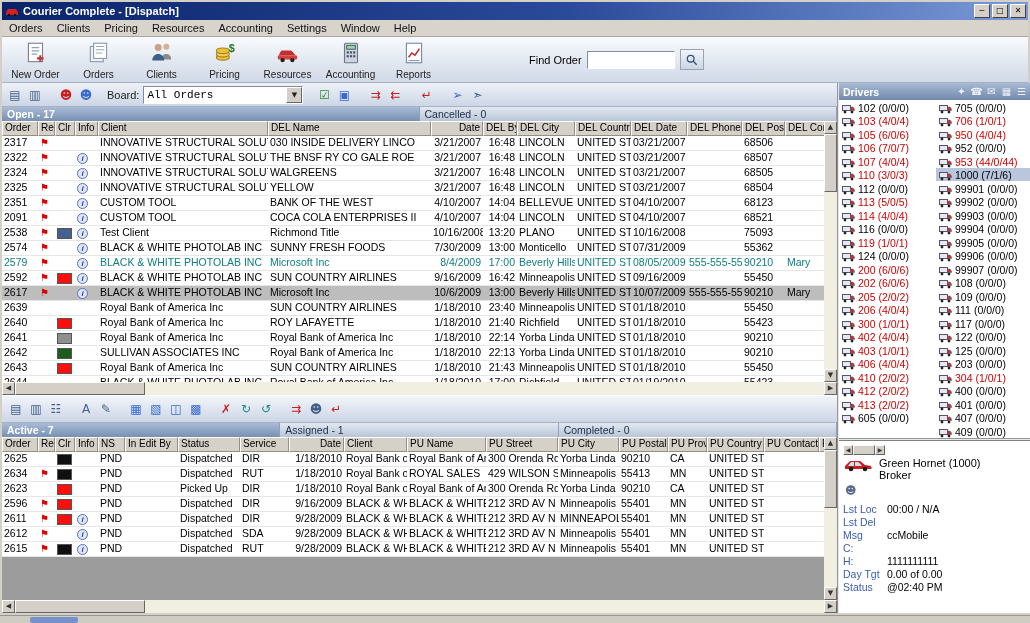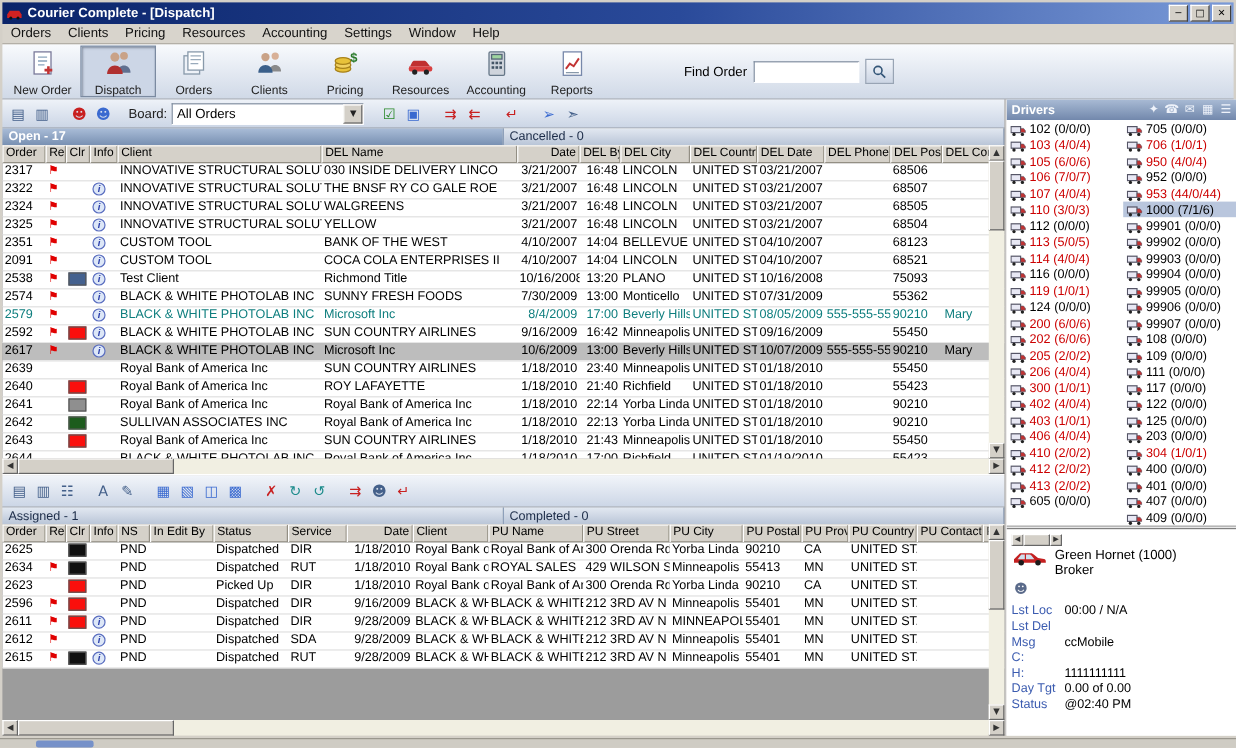--- a/index.html
+++ b/index.html
@@ -12,36 +12,36 @@
   .winbtns{display:flex;gap:2px;}
   .wbtn{width:16px;height:14px;background:#d4d0c8;border:1px solid;border-color:#fff #404040 #404040 #fff;font-size:8px;line-height:12px;text-align:center;color:#000;font-family:"DejaVu Sans",sans-serif;}
   
   .menubar{height:17px;background:#d8d4cc;display:flex;align-items:center;border-bottom:1px solid #aaa69e;flex:none;}
   .menuitem{padding:0 7px;line-height:16px;color:#111;}
   
   .toolbar{height:46px;background:linear-gradient(180deg,#f8fafd,#d0d9e7);display:flex;align-items:center;padding:1px 2px;flex:none;border-bottom:1px solid #a8b2c2;}
   .tbtn{width:63px;height:43px;display:flex;flex-direction:column;align-items:center;justify-content:center;gap:0;border:1px solid transparent;color:#222;}
   .tbtn .lbl{font-size:10px;white-space:nowrap;}
   .tbtn.selected{border:1px solid #7b8aa0;background:#ccd6e6;box-shadow:inset 1px 1px 2px rgba(40,50,70,.45);}
-  .find{display:flex;align-items:center;gap:5px;margin-left:62px;}
+  .find{display:flex;align-items:center;gap:5px;margin-left:84px;}
   .find input{width:88px;height:18px;border:1px solid;border-color:#7f8da0 #fff #fff #7f8da0;background:#fff;font:11px "Liberation Sans",sans-serif;padding:0 3px;}
   .findbtn{width:24px;height:21px;background:linear-gradient(180deg,#f2f5fa,#ccd5e4);border:1px solid #98a4b4;display:flex;align-items:center;justify-content:center;}
   
   .content{flex:1;display:flex;min-height:0;}
   .leftcol{width:837px;flex:none;display:flex;flex-direction:column;min-height:0;border-right:2px groove #e8e8e8;}
   .rightcol{flex:1;display:flex;flex-direction:column;min-height:0;background:#fff;}
   
   .boardbar{height:24px;background:linear-gradient(180deg,#eef2f8,#ccd6e6);display:flex;align-items:center;gap:1px;padding:0 3px;flex:none;border-bottom:1px solid #a8b2c2;}
   .tbi{width:20px;height:20px;display:flex;align-items:center;justify-content:center;font-size:12px;font-family:"DejaVu Sans",sans-serif;}
   .tbi.slate{color:#44608a}.tbi.red{color:#c82020}.tbi.blue{color:#3a6ad0}.tbi.green{color:#2a8a2a}.tbi.teal{color:#1a8a8a}.tbi.gap{margin-left:10px}
   .grp{display:flex;margin-right:10px;}
   .combo{display:flex;align-items:center;margin-right:10px;}
   .combo .clabel{margin-right:4px;color:#222;}
   .combo .cbox{width:160px;height:18px;background:#fff;border:1px solid;border-color:#7f8da0 #fff #fff #7f8da0;display:flex;align-items:center;}
-  .combo .ctext{flex:1;padding:0 3px;white-space:nowrap;overflow:hidden;}
+  .combo .ctext{flex:1;padding:0 3px;white-space:nowrap;overflow:hidden;font-family:Liberation Mono, monospace;}
   .combo .cbtn{width:16px;height:16px;background:#d4d0c8;border:1px solid;border-color:#fff #666 #666 #fff;font-size:7px;text-align:center;line-height:14px;color:#222;font-family:"DejaVu Sans",sans-serif;}
   
   .tabbar{height:14px;display:flex;flex:none;}
   .tab{flex:1;padding-left:5px;line-height:14px;font-size:10.5px;color:#1c2c48;background:linear-gradient(180deg,#e2e8f1,#b9c5d7);border-right:1px solid #8ea0ba;white-space:nowrap;overflow:hidden;}
   .tab.active{background:linear-gradient(180deg,#a9bcd7,#7890b2);color:#fff;font-weight:bold;}
   
   .board1{height:288px;flex:none;display:flex;flex-direction:column;position:relative;}
   .board2rows{flex:1;display:flex;flex-direction:column;min-height:0;position:relative;}
   .rows{flex:1;min-height:0;background:#9c9c9c;overflow:hidden;position:relative;}
   .row{display:flex;height:15px;line-height:12px;background:#fff;border-bottom:1px solid #e6e6e6;overflow:hidden;font-size:10.5px;color:#000;}
@@ -144,29 +144,20 @@
     </div>
 
   <div class="toolbar">
     <div class="tbtn">
       <span><svg width="26" height="28" viewBox="0 0 24 24">
             <rect x="5" y="3" width="13" height="17" fill="#fff" stroke="#7a7a9a"></rect>
             <path d="M8 7h7M8 10h7M8 13h5" stroke="#8aa4bc" fill="none"></path>
             <path d="M16 14v6M13 17h6" stroke="#c23333" stroke-width="2" fill="none"></path>
           </svg></span>
       <span class="lbl">New Order</span>
-    </div>
-    <div class="tbtn selected">
-      <span><svg width="26" height="28" viewBox="0 0 24 24">
-            <circle cx="16" cy="6" r="3" fill="#c9a287"></circle>
-            <path d="M11 19c0-3.5 2.5-5.5 5-5.5s5 2 5 5.5z" fill="#607090"></path>
-            <circle cx="9" cy="7" r="3.5" fill="#c9a287"></circle>
-            <path d="M3 20c0-4 3-6.5 6-6.5s6 2.5 6 6.5z" fill="#b03030"></path>
-          </svg></span>
-      <span class="lbl">Dispatch</span>
     </div>
     <div class="tbtn">
       <span><svg width="26" height="28" viewBox="0 0 24 24">
             <rect x="4" y="6" width="12" height="14" fill="#eef2f8" stroke="#8899aa"></rect>
             <rect x="7" y="3" width="12" height="14" fill="#fff" stroke="#8899aa"></rect>
             <path d="M9 6h8M9 9h8M9 12h6" stroke="#99aabb" fill="none"></path>
           </svg></span>
       <span class="lbl">Orders</span>
     </div>
     <div class="tbtn">
@@ -613,20 +604,21 @@
           <span class="tbi teal">↺</span>
           <span class="tbi red gap">⇉</span>
           <span class="tbi slate">☻</span>
           <span class="tbi red">↵</span>
         </div>
       <div class="midbar" style="height:0;border:none;padding:0;"></div>
 
       <div class="board2rows g2">
         <div class="tabbar">
 
+        <div class="tab active">Active - 7</div>
             <div class="tab">Assigned - 1</div>
             <div class="tab">Completed - 0</div>
           </div>
         <div class="row hdr">
 
         <span>Order</span>
             <span>Rel</span>
             <span>Clr</span>
             <span>Info</span>
             <span>NS</span>

